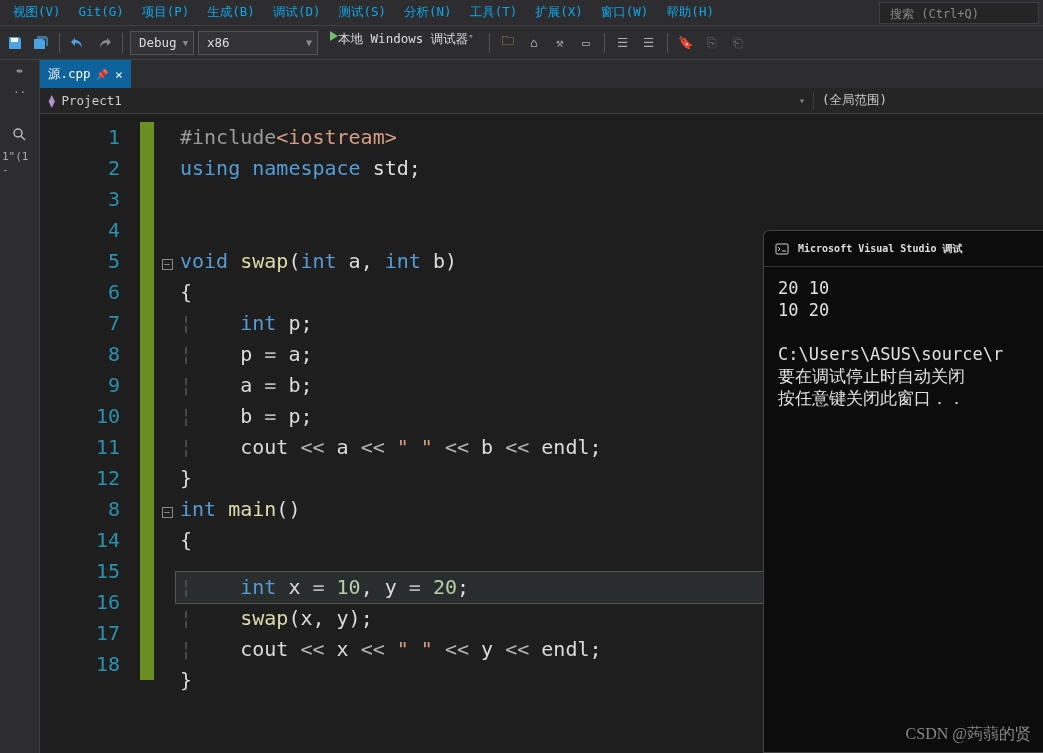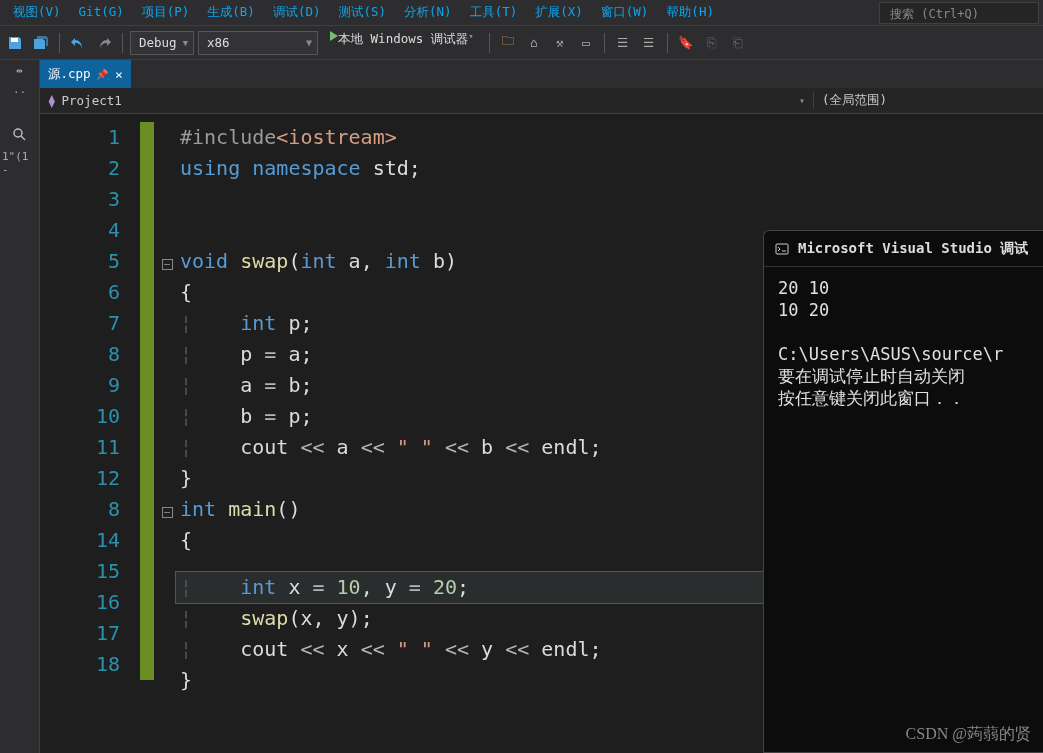--- a/index.html
+++ b/index.html
@@ -34,21 +34,21 @@
 .k-str { color:#d69d85; }
 .k-blue { color:#569cd6; }
 .k-id { color:#dcdcdc; }
 .k-func { color:#dcdcaa; }
 .k-num { color:#b5cea8; }
 .k-op { color:#b4b4b4; }
 .line { height:31px; padding-left:4px; }
 .line.hl { background:#2a2d2e; outline:1px solid #555;margin-top:16px; }
 .guide { color:#505050; }
 .console { position:absolute; right:0; top:230px; bottom:0; width:280px; background:#0c0c0c; border:1px solid #444; border-right:none; border-top-left-radius:6px; color:#e0e0e0; font-family:Consolas,"Microsoft YaHei",monospace; font-size:17px; }
-.console-title { display:flex; align-items:center; gap:8px; height:36px; padding:0 10px; border-bottom:1px solid #333; font-size:14px; color:#ddd; font-weight:600; }
+.console-title { display:flex; align-items:center; gap:8px; height:36px; padding:0 10px; border-bottom:1px solid #333; font-size:10px; color:#ddd; font-weight:600; }
 .console-body { padding:10px 14px; white-space:pre-wrap; line-height:22px; }
 .watermark { position:absolute; right:12px; bottom:8px; color:#888; font-size:16px; font-family:"Microsoft YaHei"; }
 svg { display:block; }
 </style>
 </head>
 <body>
 
 <div class="menubar">
   <span id="menu-holder"><span class="menu-item">视图(V)</span><span class="menu-item">Git(G)</span><span class="menu-item">项目(P)</span><span class="menu-item">生成(B)</span><span class="menu-item">调试(D)</span><span class="menu-item">测试(S)</span><span class="menu-item">分析(N)</span><span class="menu-item">工具(T)</span><span class="menu-item">扩展(X)</span><span class="menu-item">窗口(W)</span><span class="menu-item">帮助(H)</span></span>
   <div class="searchbox">搜索 (Ctrl+Q)</div>

